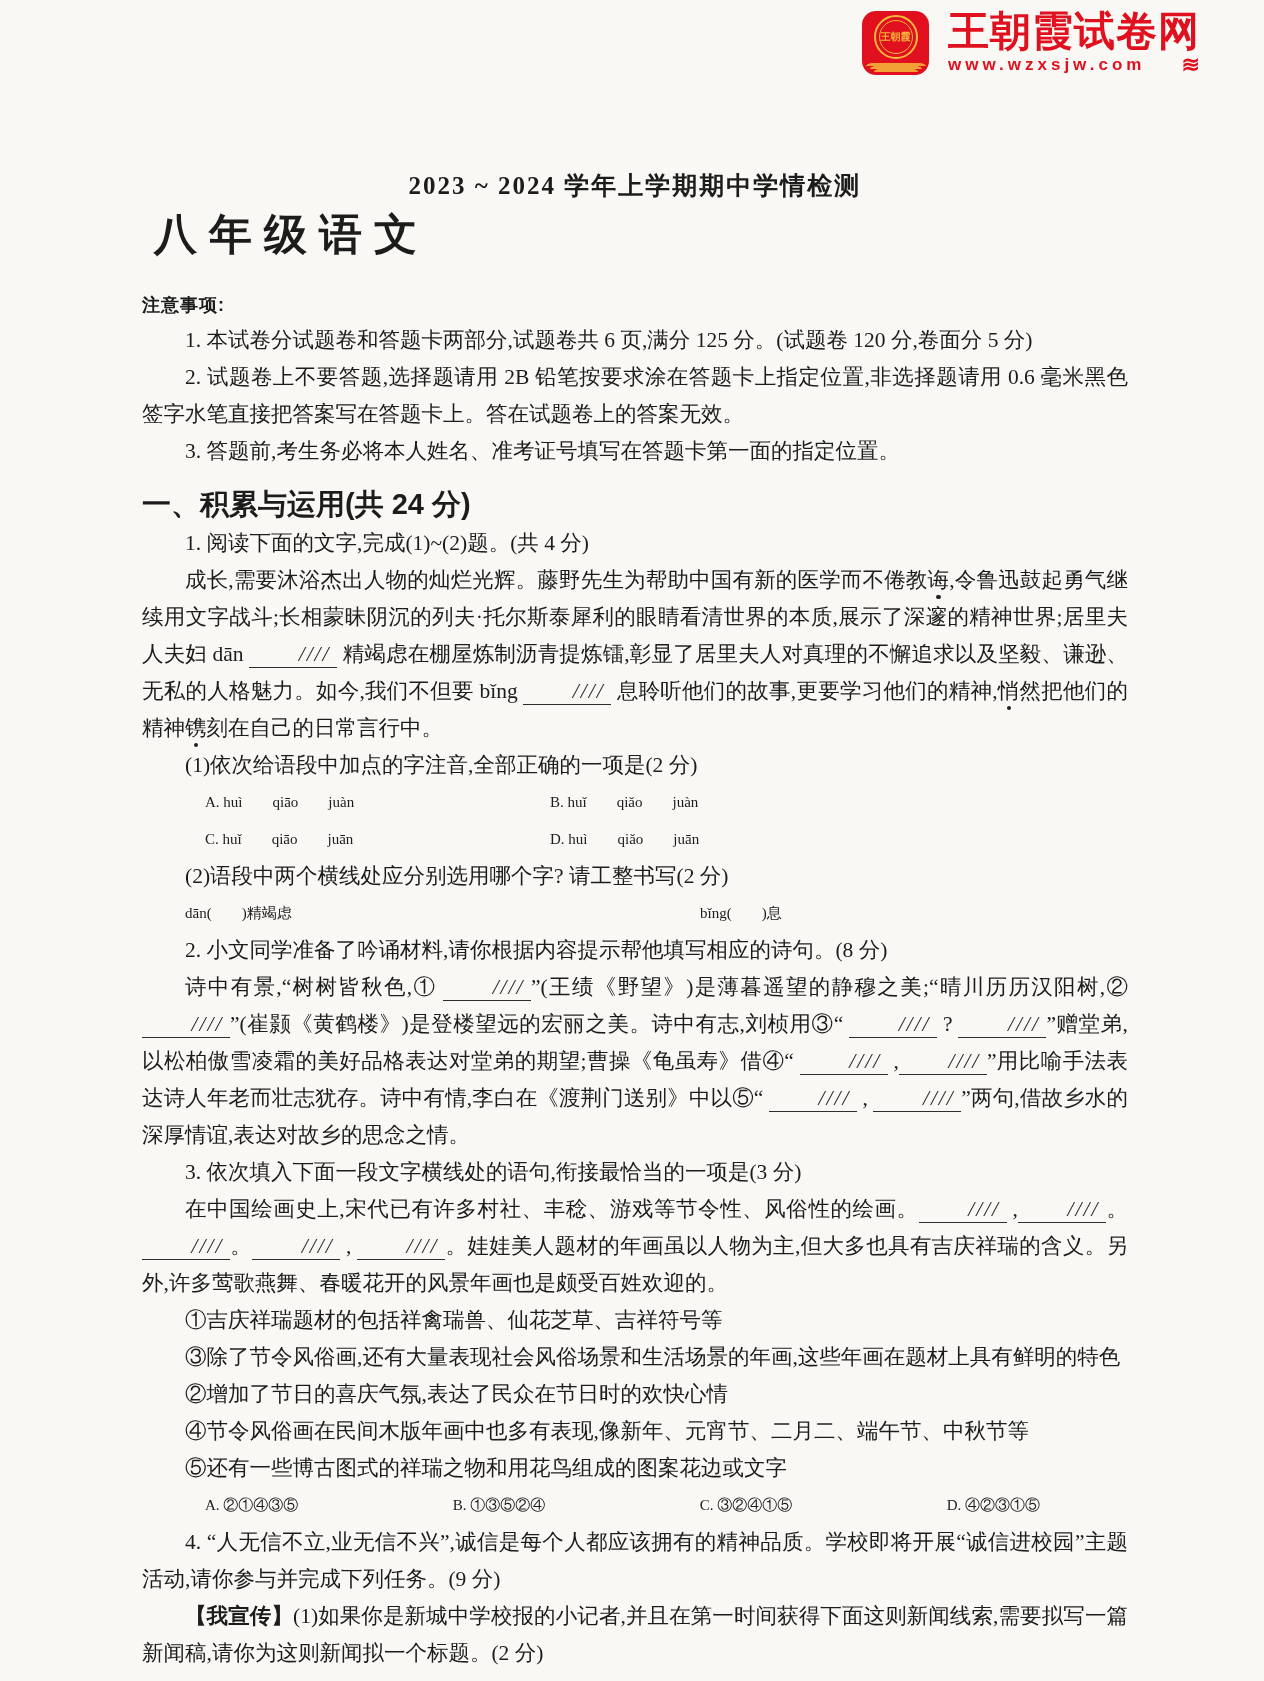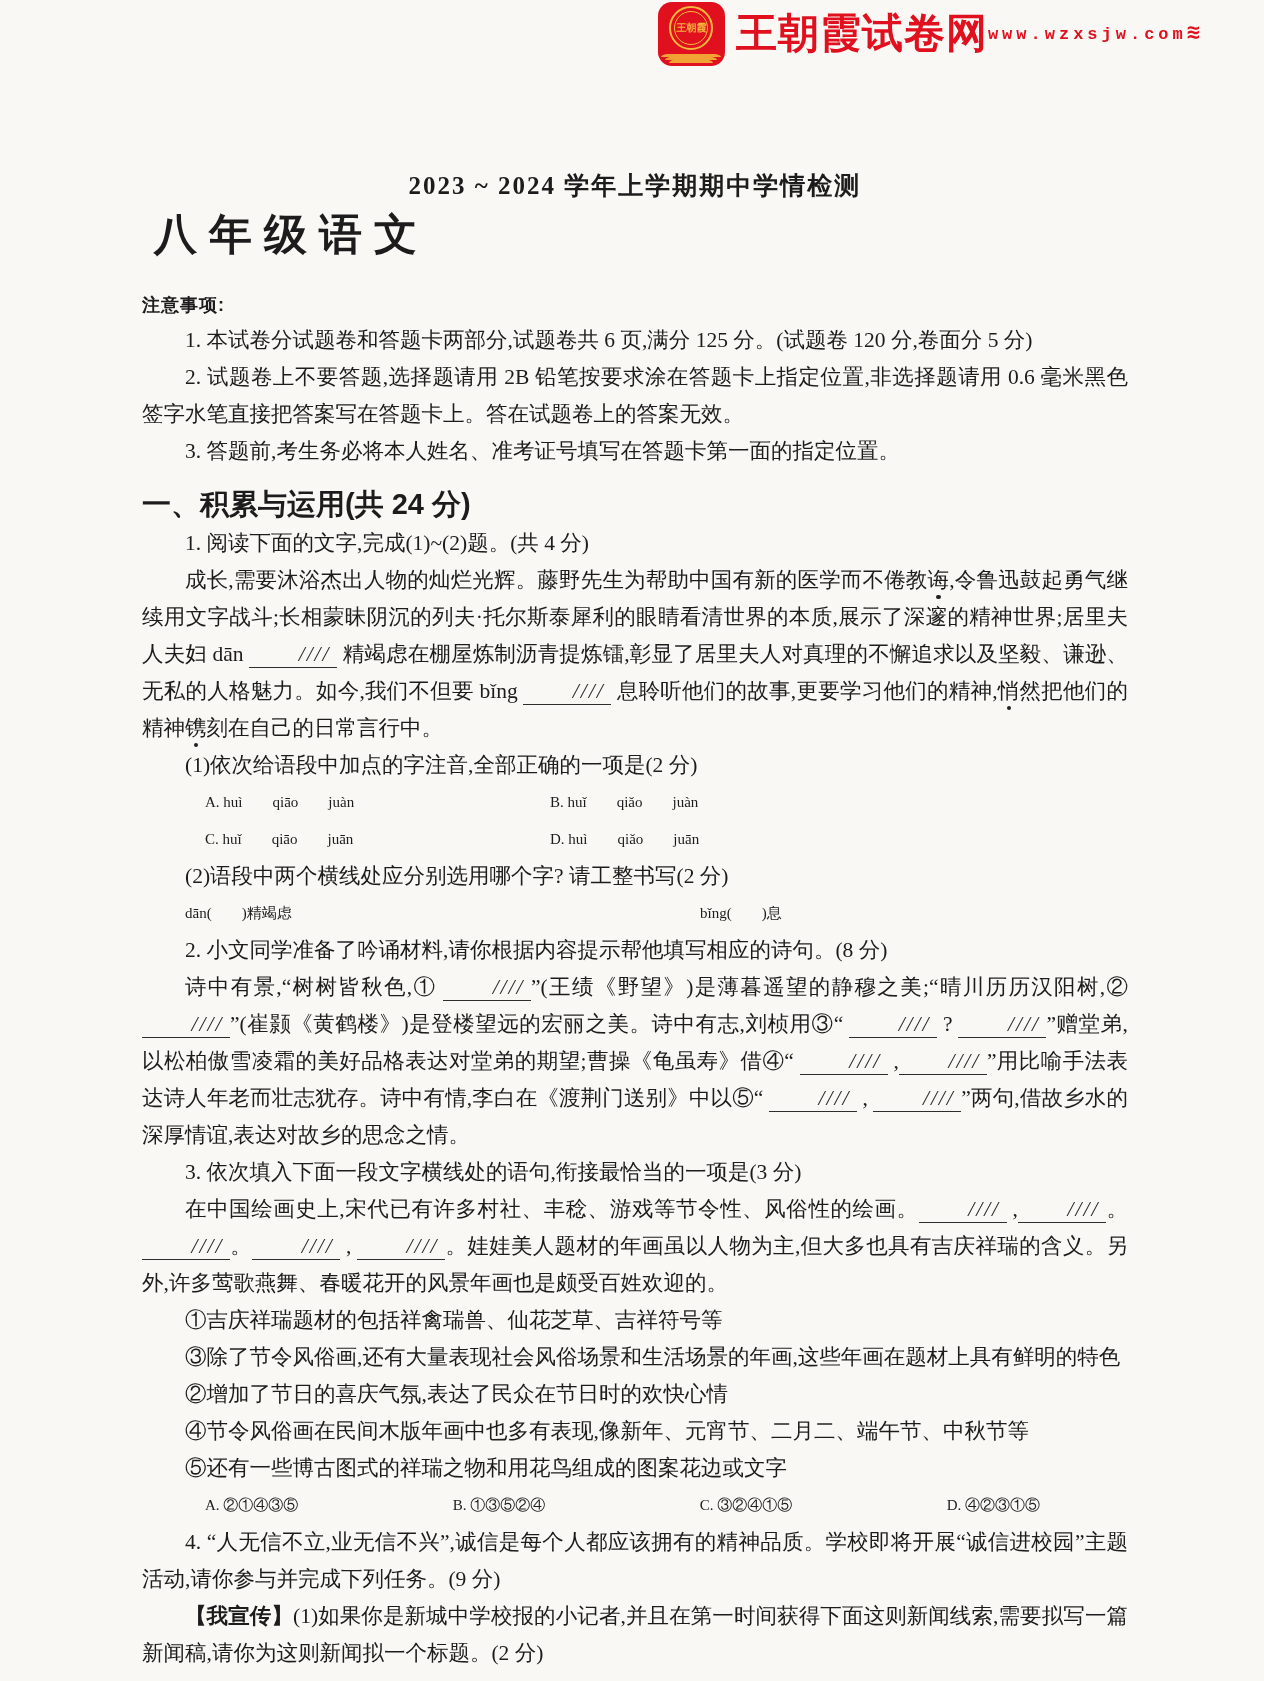--- a/index.html
+++ b/index.html
@@ -3,35 +3,35 @@
 <meta charset="utf-8">
 <style>
   *{box-sizing:border-box;margin:0;padding:0}
   html{background:#e9e8e5}
   body{
     width:1264px;height:1681px;margin:0 auto;position:relative;overflow:hidden;
     background:#f9f8f5;color:#1c1c1c;
     font-family:"Liberation Serif","DejaVu Serif",serif;
   }
   
-  .logo{position:absolute;top:2px;right:64px;display:flex;align-items:center;gap:11px}
+  .logo{position:absolute;top:10px;right:64px;display:flex;align-items:center;gap:19px}
   .badge{position:relative;width:67px;height:64px;border-radius:14px;background:#e0101e;overflow:hidden;flex:none}
   .ring{position:absolute;top:4px;left:50%;transform:translateX(-50%);
         width:44px;height:44px;border-radius:50%;border:2px solid #f6b93d;
         display:flex;align-items:center;justify-content:center}
   .ring::before{content:"";position:absolute;inset:3px;border-radius:50%;border:1px solid #f6b93d}
   .emb{color:#f6b93d;font-size:10px;font-weight:bold;font-family:"Liberation Sans",sans-serif;letter-spacing:0;position:relative}
   .wavelines{position:absolute;bottom:3px;left:0;width:100%}
   .wavelines i{display:block;border-bottom:3px solid #f2a235;border-radius:100% 100% 0 0/220% 220% 0 0;height:5px;margin:-2px auto 0}
   .wavelines i:nth-child(1){width:60px}
   .wavelines i:nth-child(2){width:52px}
   .wavelines i:nth-child(3){width:44px}
-  .logo-text{display:flex;flex-direction:row}
+  .logo-text{display:flex;flex-direction:column}
   .site-name{font-family:"Liberation Sans","DejaVu Sans",sans-serif;font-size:41px;line-height:1.05;font-weight:900;color:#e0101e;letter-spacing:1px}
-  .site-url-row{display:flex;align-items:center;justify-content:space-between;margin-top:1px;color:#e0101e;font-family:Liberation Mono, monospace;font-weight:bold}
+  .site-url-row{display:flex;align-items:center;justify-content:space-between;margin-top:1px;color:#e0101e;font-family:Liberation Sans, sans-serif;font-weight:bold}
   .site-url{font-size:17px;letter-spacing:4px}
   .wave-mark{font-size:22px;line-height:1}
   
   main{padding:0 136px 0 142px}
   .session{margin-top:166px;text-align:center;font-size:25px;font-weight:600;letter-spacing:2px;line-height:40px}
   .title{font-size:43px;font-weight:bold;letter-spacing:12px;text-indent:12px;margin-top:4px;line-height:50px}
   .notice-h{margin-top:28px;font-family:"Liberation Sans","DejaVu Sans",sans-serif;font-size:18px;font-weight:bold;letter-spacing:1px;line-height:34px}
   
   .para{font-size:21.5px;line-height:37px;text-indent:2em;text-align:justify}
   .sect{font-family:"Liberation Sans","DejaVu Sans",sans-serif;font-size:29px;font-weight:bold;line-height:37px;margin-top:16px;margin-bottom:2px}

